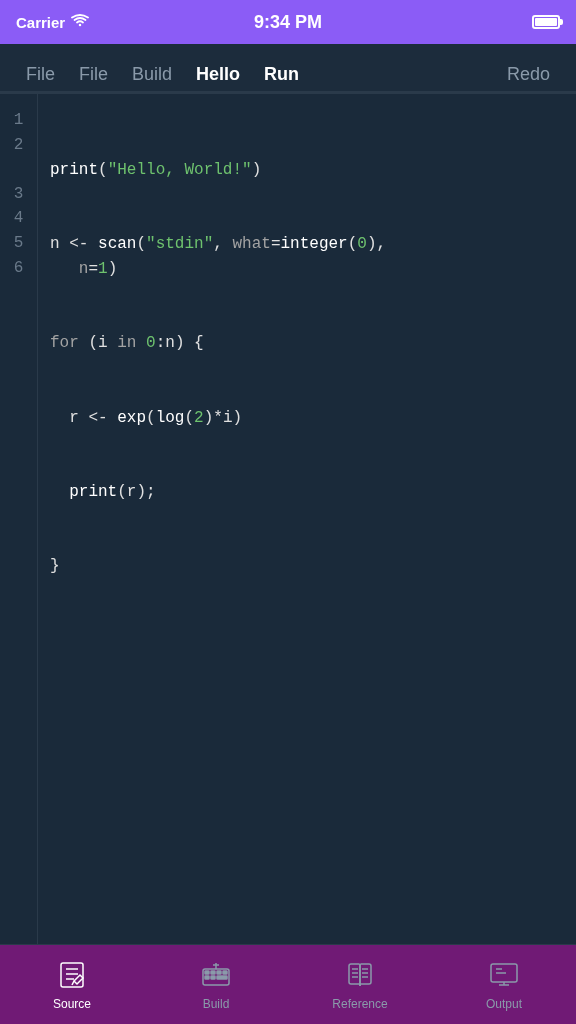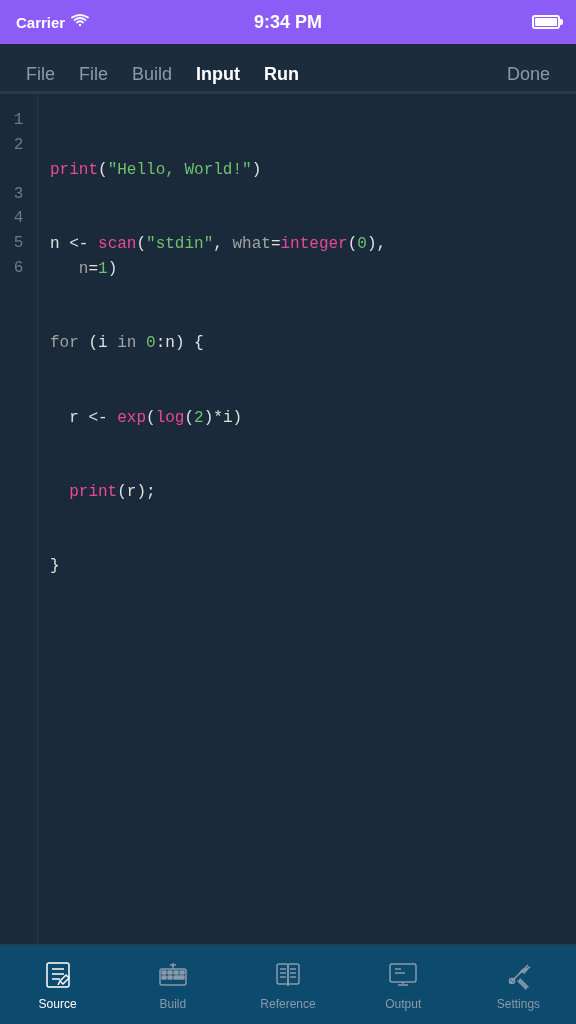--- a/index.html
+++ b/index.html
@@ -153,35 +153,35 @@
       font-family: 'Courier New', Courier, monospace;
       font-size: 16px;
       line-height: 1.55;
       color: #e0e0e0;
       overflow: auto;
       white-space: pre;
     }
 
     
     .kw { color: #a3a3a3; }        
-    .fn { color: #ec4899; }        
+    .fn { color: #ffffff; }        
     .str { color: #6ec26e; }       
     .num { color: #6ec26e; }       
     .punc { color: #e0e0e0; }      
     .var { color: #e0e0e0; }       
     .op { color: #e0e0e0; }        
 
     .code-line {
       display: block;
       min-height: 24px;
     }
 
     
     .tab-bar {
-      background: #0c4a6e;
+      background: #701a75;
       height: 80px;
       display: flex;
       align-items: center;
       justify-content: space-around;
       border-top: 1px solid #2a3a4a;
       flex-shrink: 0;
     }
     .tab-item {
       display: flex;
       flex-direction: column;
@@ -235,24 +235,24 @@
     <div class="battery">
       <div class="battery-fill"></div>
     </div>
   </div>
 </div>
 
 <div class="menu-bar">
   <span class="menu-item">File</span>
   <span class="menu-item">File</span>
   <span class="menu-item">Build</span>
-  <span class="menu-item active">Input</span>
+  <span class="menu-item active">Hello</span>
   <span class="menu-item active">Run</span>
   <span class="menu-spacer"></span>
-  <span class="menu-done">Done</span>
+  <span class="menu-done">Redo</span>
 </div>
 
 <div class="menu-divider"></div>
 
 <div class="code-editor">
 
   <div class="line-numbers">
     <div class="line-number">1</div>
     <div class="line-number">2</div>
     <div class="line-number" style="margin-top:24px;">3</div>
@@ -329,30 +329,14 @@
         <rect x="3" y="5" width="26" height="18" rx="2"></rect>
         <line x1="11" y1="26" x2="21" y2="26"></line>
         <line x1="16" y1="23" x2="16" y2="26"></line>
         <line x1="8" y1="10" x2="14" y2="10"></line>
         <line x1="8" y1="14" x2="18" y2="14"></line>
       </svg>
     </div>
     <span class="tab-label">Output</span>
   </div>
 
-  <div class="tab-item">
-    <div class="tab-icon">
-      <svg width="32" height="32" viewBox="0 0 32 32" stroke="#8a9aaa" fill="none" stroke-width="1.8">
-
-        <path d="M8 24 L18 14 Q20 10 24 10 Q26 10 24 12 L22 14 L20 12 Q22 10 24 10" stroke-linecap="round"></path>
-        <line x1="8" y1="24" x2="12" y2="20"></line>
-        <circle cx="10" cy="22" r="2.5"></circle>
-
-        <line x1="20" y1="12" x2="26" y2="6"></line>
-        <line x1="18" y1="14" x2="28" y2="8"></line>
-        <path d="M18 20 L26 28 M16 22 L24 30" stroke-linecap="round"></path>
-        <line x1="17" y1="21" x2="25" y2="29"></line>
-      </svg>
-    </div>
-    <span class="tab-label">Settings</span>
-  </div>
 
 </div>
 
 </body></html>

